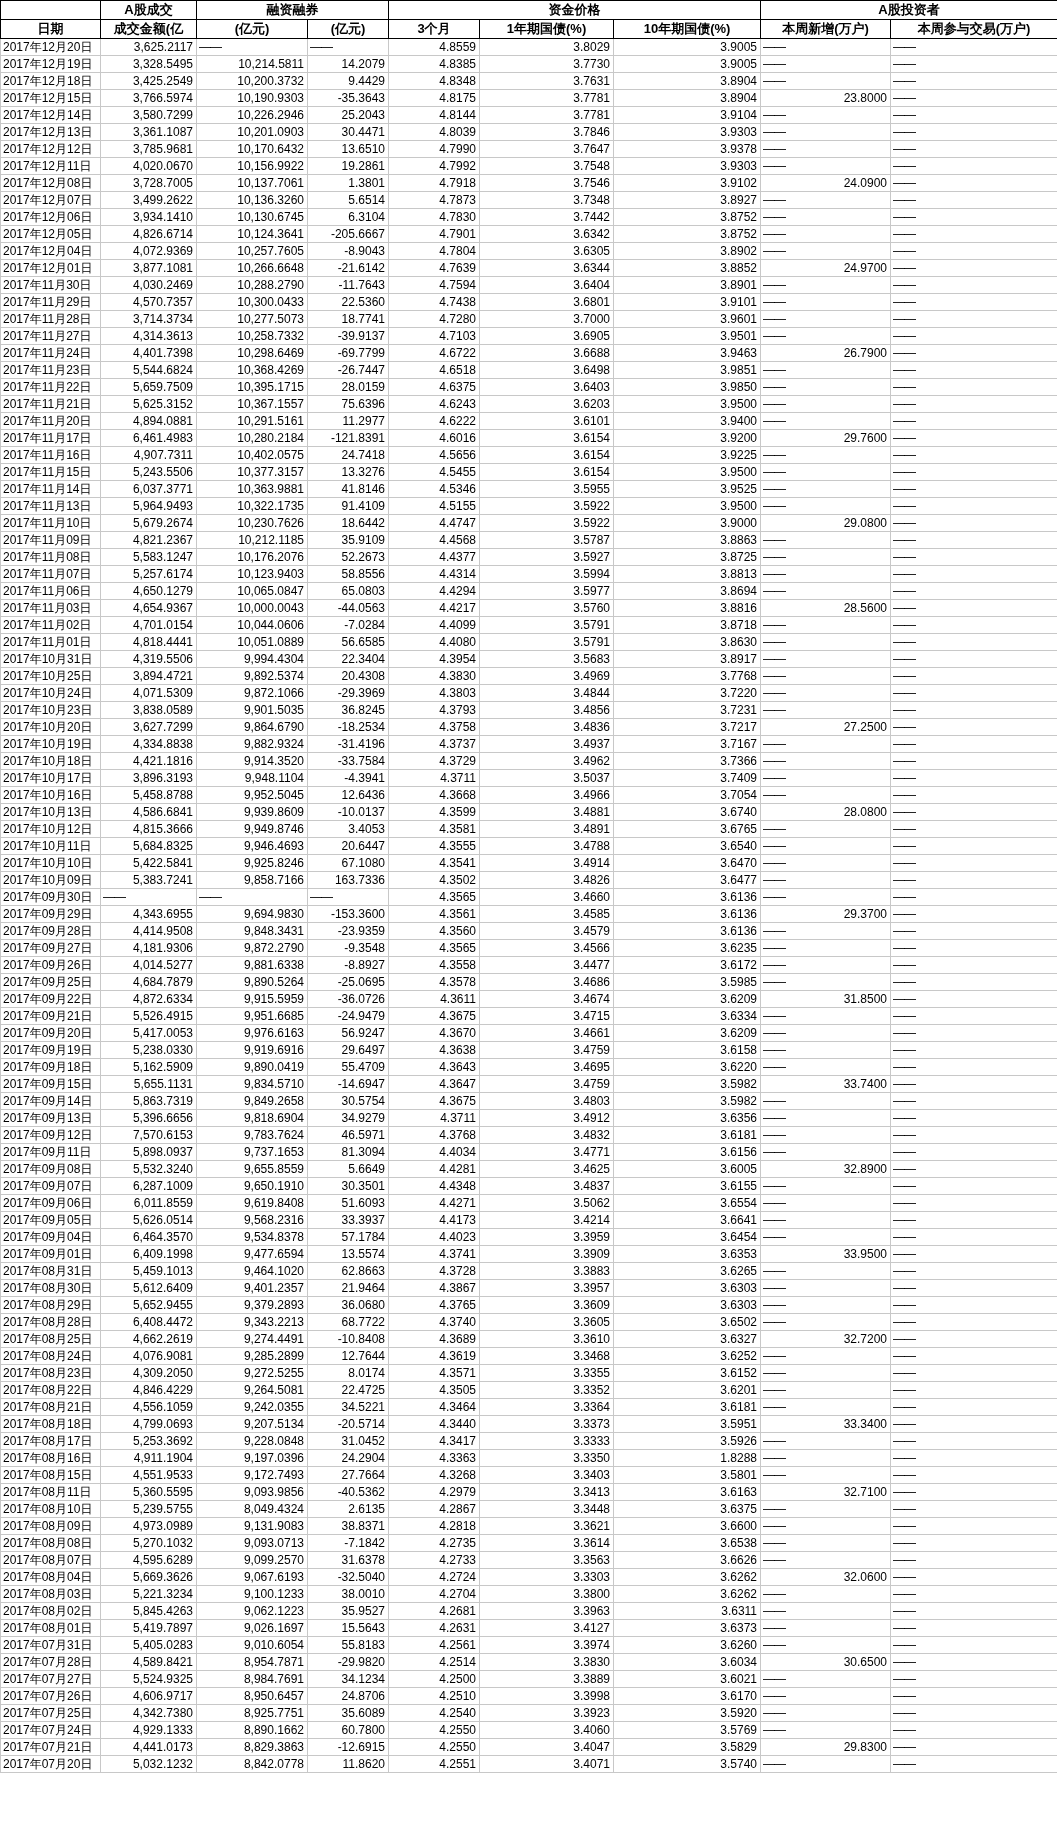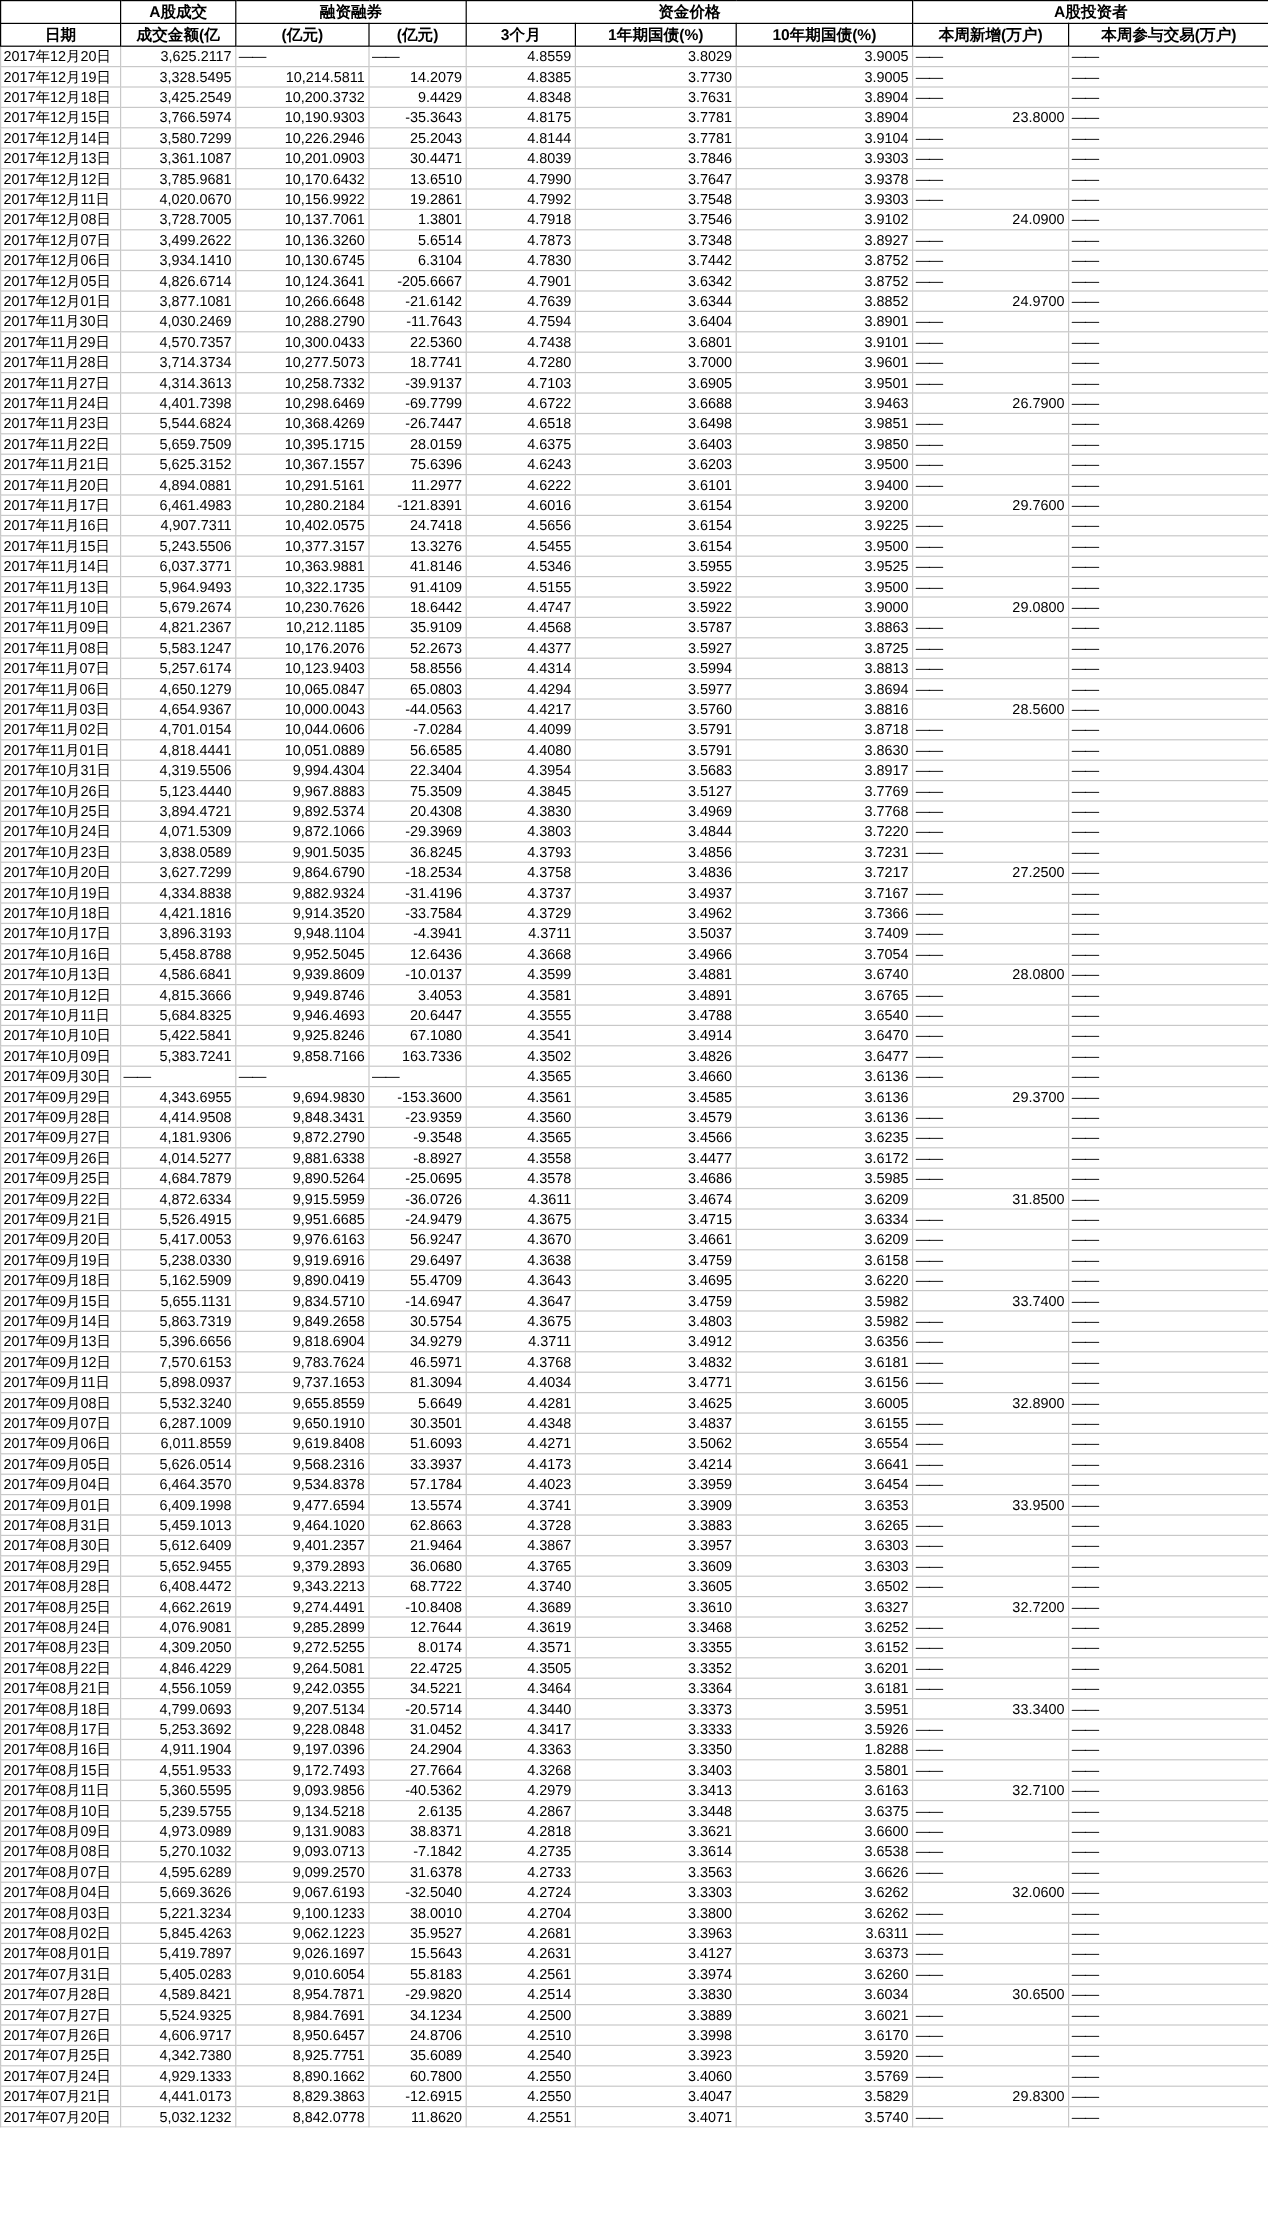--- a/index.html
+++ b/index.html
@@ -211,20 +211,31 @@
           <td class="num">4,826.6714</td>
           <td class="num">10,124.3641</td>
           <td class="num">-205.6667</td>
           <td class="num">4.7901</td>
           <td class="num">3.6342</td>
           <td class="num">3.8752</td>
           <td class="dash">——</td>
           <td class="dash">——</td>
         </tr>
         <tr>
+          <td class="date">2017年12月04日</td>
+          <td class="num">4,072.9369</td>
+          <td class="num">10,257.7605</td>
+          <td class="num">-8.9043</td>
+          <td class="num">4.7804</td>
+          <td class="num">3.6305</td>
+          <td class="num">3.8902</td>
+          <td class="dash">——</td>
+          <td class="dash">——</td>
+        </tr>
+        <tr>
           <td class="date">2017年12月01日</td>
           <td class="num">3,877.1081</td>
           <td class="num">10,266.6648</td>
           <td class="num">-21.6142</td>
           <td class="num">4.7639</td>
           <td class="num">3.6344</td>
           <td class="num">3.8852</td>
           <td class="num">24.9700</td>
           <td class="dash">——</td>
         </tr>
@@ -475,31 +486,20 @@
           <td class="num">4,319.5506</td>
           <td class="num">9,994.4304</td>
           <td class="num">22.3404</td>
           <td class="num">4.3954</td>
           <td class="num">3.5683</td>
           <td class="num">3.8917</td>
           <td class="dash">——</td>
           <td class="dash">——</td>
         </tr>
         <tr>
-          <td class="date">2017年10月26日</td>
-          <td class="num">5,123.4440</td>
-          <td class="num">9,967.8883</td>
-          <td class="num">75.3509</td>
-          <td class="num">4.3845</td>
-          <td class="num">3.5127</td>
-          <td class="num">3.7769</td>
-          <td class="dash">——</td>
-          <td class="dash">——</td>
-        </tr>
-        <tr>
           <td class="date">2017年10月25日</td>
           <td class="num">3,894.4721</td>
           <td class="num">9,892.5374</td>
           <td class="num">20.4308</td>
           <td class="num">4.3830</td>
           <td class="num">3.4969</td>
           <td class="num">3.7768</td>
           <td class="dash">——</td>
           <td class="dash">——</td>
         </tr>
@@ -1027,21 +1027,21 @@
           <td class="num">-40.5362</td>
           <td class="num">4.2979</td>
           <td class="num">3.3413</td>
           <td class="num">3.6163</td>
           <td class="num">32.7100</td>
           <td class="dash">——</td>
         </tr>
         <tr>
           <td class="date">2017年08月10日</td>
           <td class="num">5,239.5755</td>
-          <td class="num">9,134.5218</td>
+          <td class="num">8,049.4324</td>
           <td class="num">2.6135</td>
           <td class="num">4.2867</td>
           <td class="num">3.3448</td>
           <td class="num">3.6375</td>
           <td class="dash">——</td>
           <td class="dash">——</td>
         </tr>
         <tr>
           <td class="date">2017年08月09日</td>
           <td class="num">4,973.0989</td>

